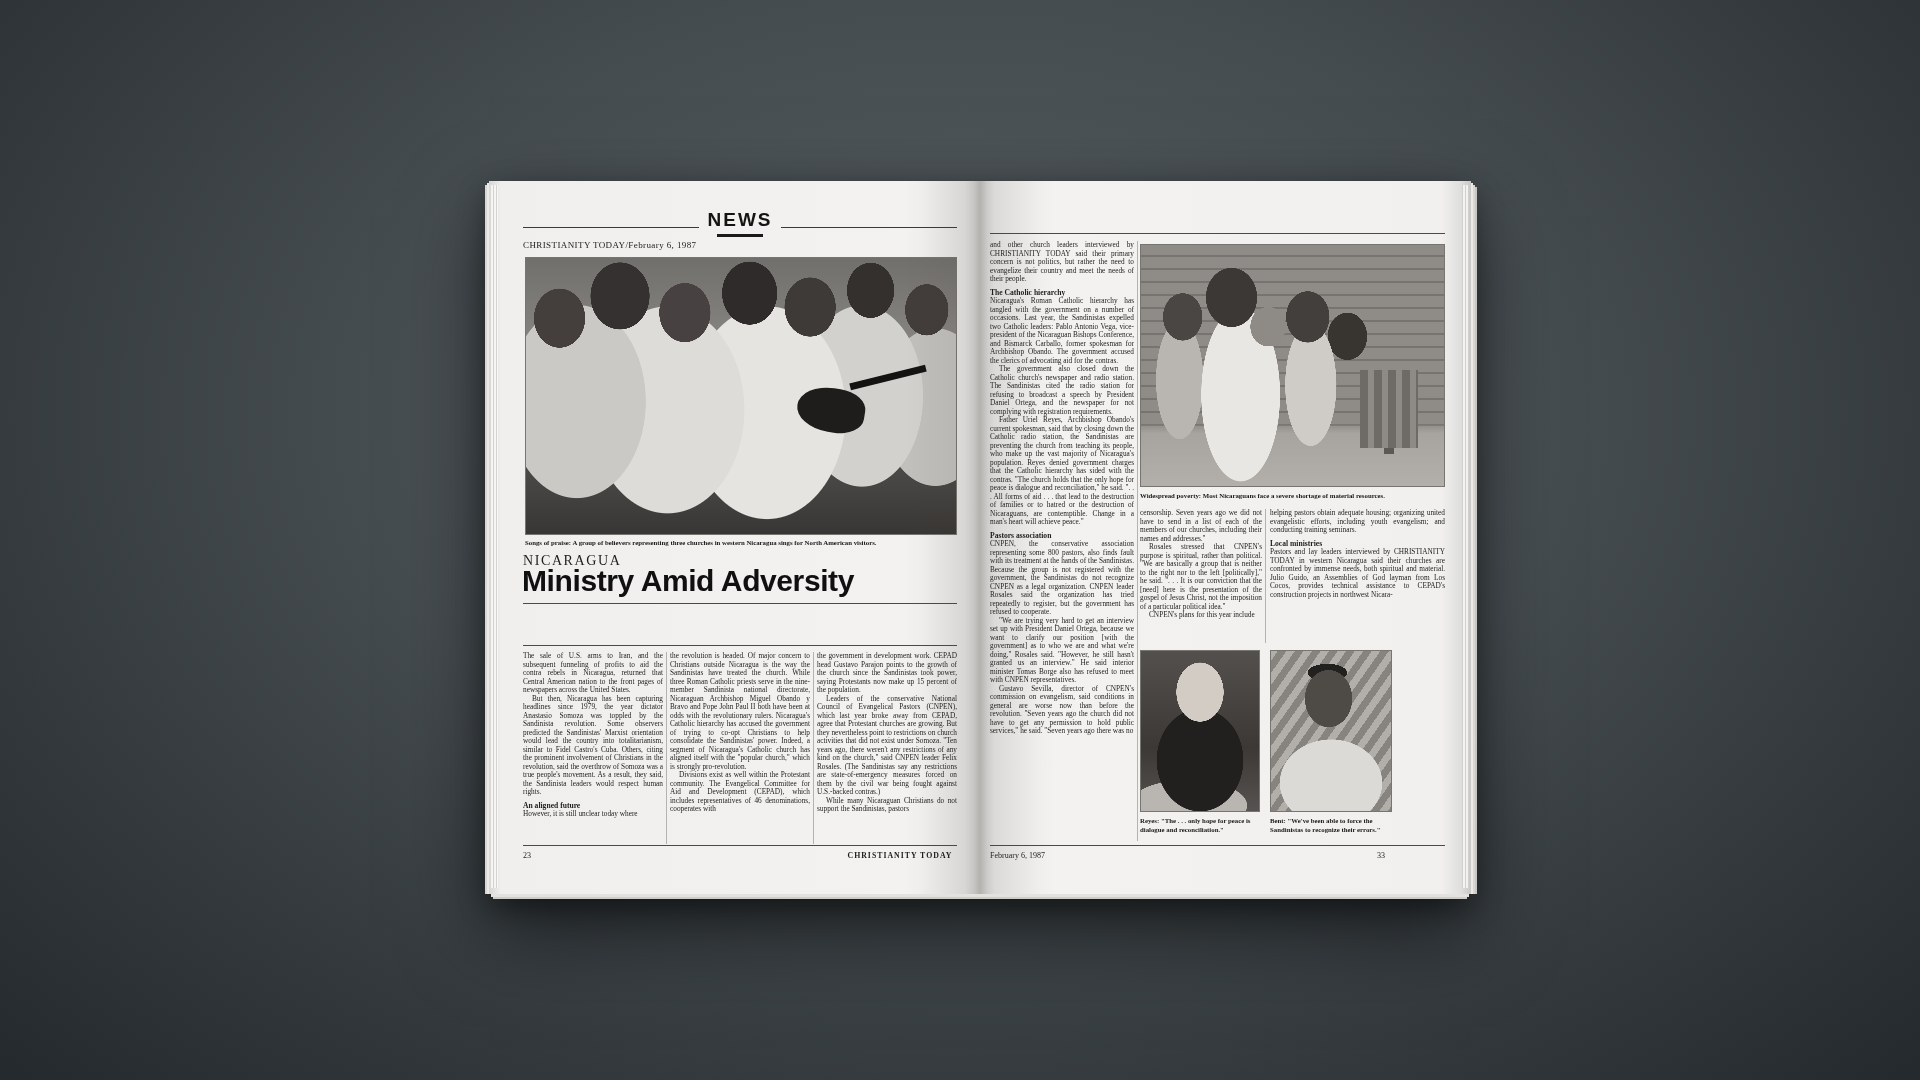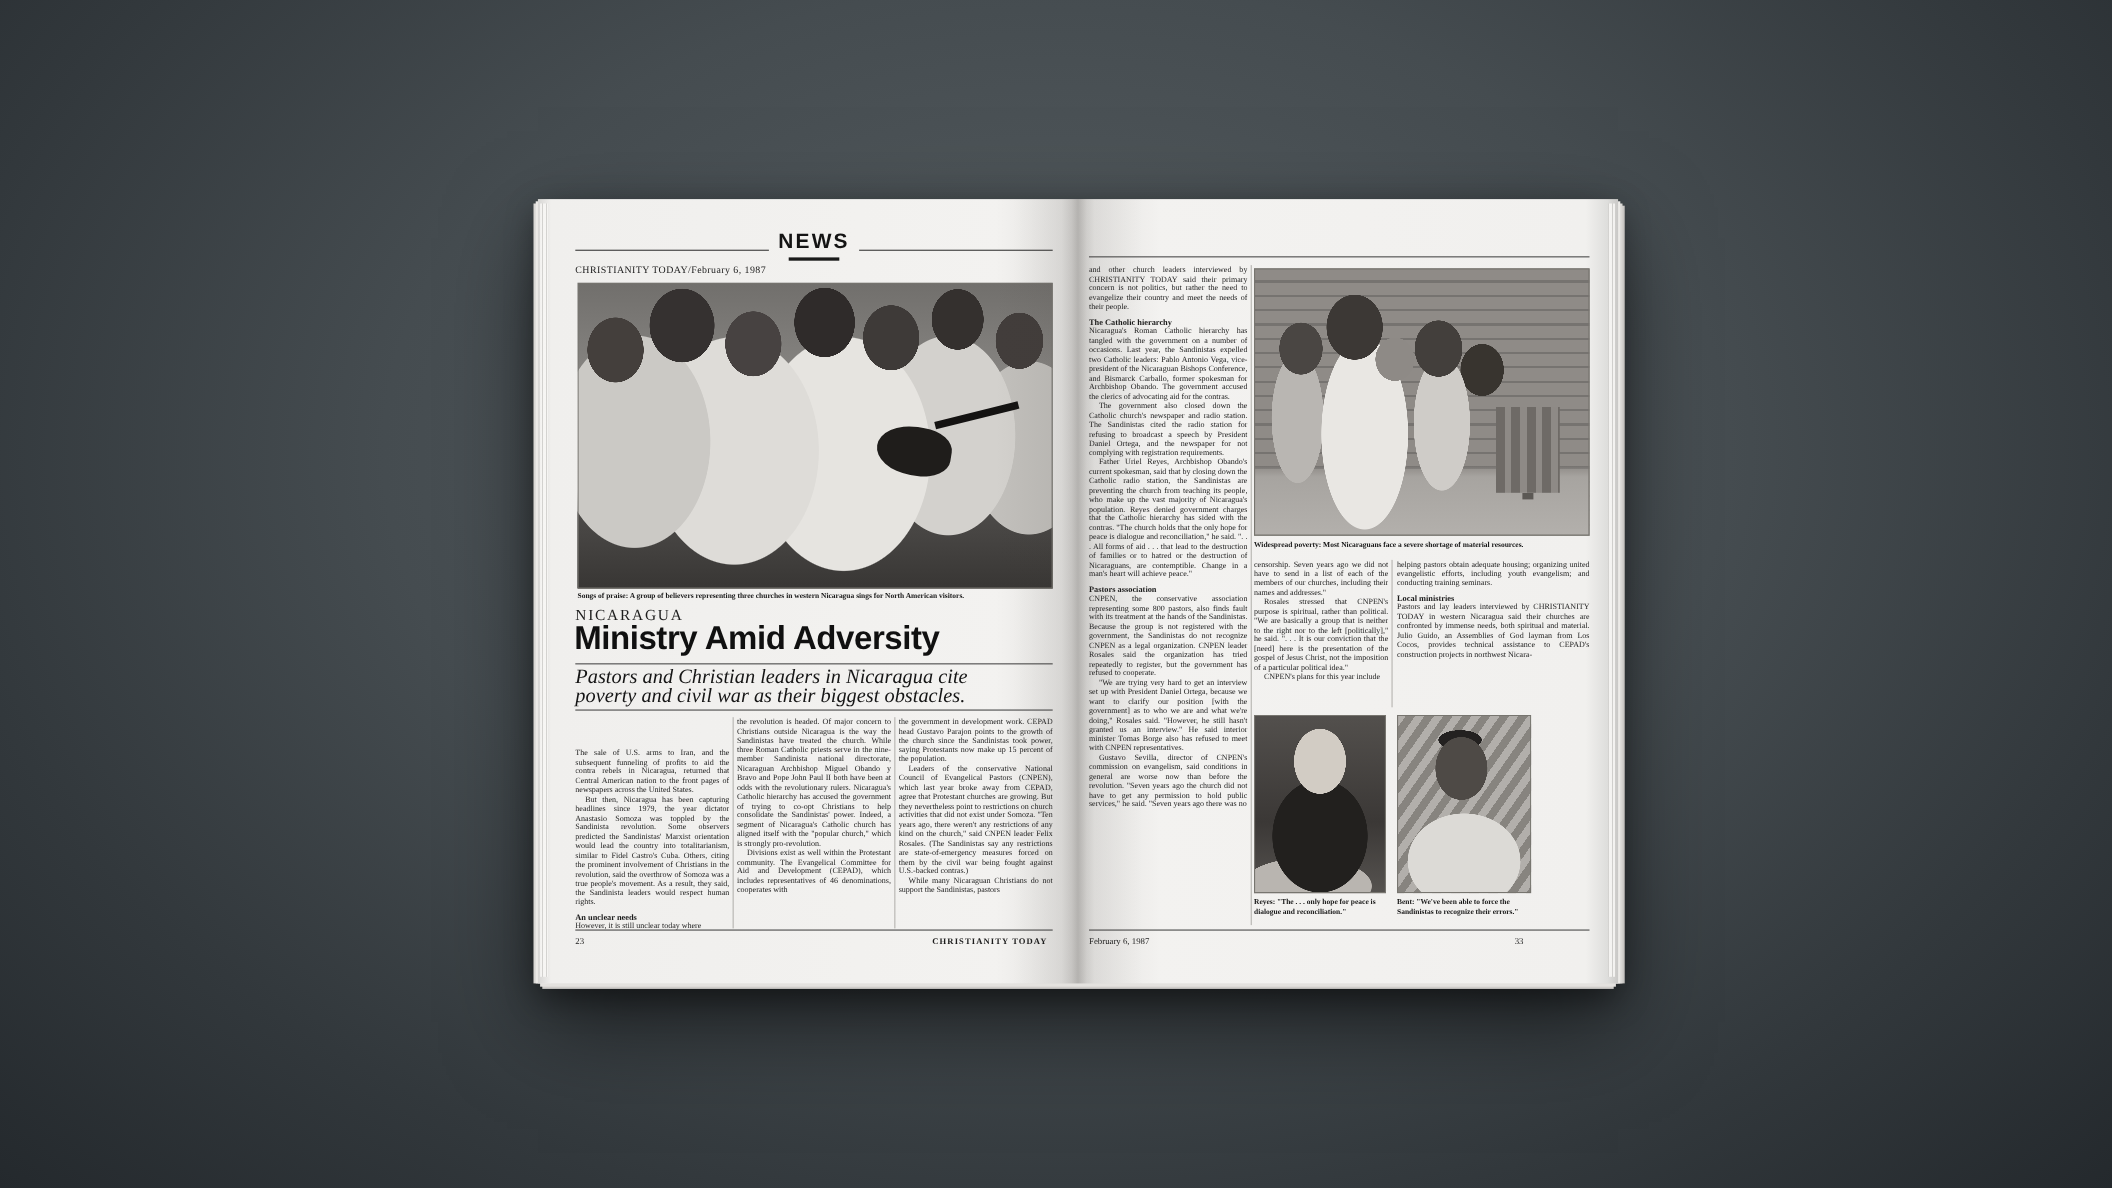--- a/index.html
+++ b/index.html
@@ -56,21 +56,21 @@
     font-weight:700;font-size:30px;letter-spacing:-0.4px;color:#101010;}
   .rule{background:#4a4a4a;height:1px;}
   .headline-rule{left:34px;top:422px;width:434px;}
   .deck{left:34px;top:427px;width:434px;font-style:italic;font-size:18.5px;line-height:16.5px;color:#151515;}
   .deck-rule{left:34px;top:464px;width:434px;}
   
   .bodycol{font-size:7.3px;line-height:8.5px;text-align:justify;color:#1c1c1c;overflow:hidden;}
   .para{text-indent:9px;}
   .para.noindent{text-indent:0;}
   .subhead{font-weight:700;font-size:7.6px;margin-top:5px;}
-  .lcol1{left:34px;top:471px;width:140px;height:192px;margin-top:28px;}
+  .lcol1{left:34px;top:471px;width:140px;height:192px;}
   .lcol2{left:181px;top:471px;width:140px;height:192px;}
   .lcol3{left:328px;top:471px;width:140px;height:192px;}
   .vrule{width:1px;background:#b5b3b0;}
   .lrule1{left:177px;top:471px;height:192px;}
   .lrule2{left:324px;top:471px;height:192px;}
   .lfoot-rule{left:34px;top:664px;width:434px;}
   .folio{font-size:8px;color:#222;}
   .folio-32{left:34px;top:670px;}
   .foot-mag{left:330px;top:670px;width:162px;text-align:center;font-weight:700;font-size:7.8px;letter-spacing:1px;color:#1c1c1c;}
   
@@ -135,30 +135,26 @@
 
   <div class="el photo photo-main">
     <div class="guitar-body"></div>
     <div class="guitar-neck"></div>
   </div>
   <div class="el caption caption-main">Songs of praise: A group of believers representing three churches in western Nicaragua sings for North American visitors.</div>
 
   <div class="el kicker">NICARAGUA</div>
   <div class="el headline">Ministry Amid Adversity</div>
   <div class="el rule headline-rule"></div>
-  <div class="el deck">
-    <div>Pastors and Christian leaders in Nicaragua cite</div>
-    <div>poverty and civil war as their biggest obstacles.</div>
-  </div>
   <div class="el rule deck-rule"></div>
 
   <div class="el bodycol lcol1">
       <div class="para noindent">The sale of U.S. arms to Iran, and the subsequent funneling of profits to aid the contra rebels in Nicaragua, returned that Central American nation to the front pages of newspapers across the United States.</div>
       <div class="para">But then, Nicaragua has been capturing headlines since 1979, the year dictator Anastasio Somoza was toppled by the Sandinista revolution. Some observers predicted the Sandinistas' Marxist orientation would lead the country into totalitarianism, similar to Fidel Castro's Cuba. Others, citing the prominent involvement of Christians in the revolution, said the overthrow of Somoza was a true people's movement. As a result, they said, the Sandinista leaders would respect human rights.</div>
-      <div class="subhead">An unclear needs</div>
+      <div class="subhead">An aligned future</div>
       <div class="para noindent">However, it is still unclear today where</div>
     </div>
   <div class="el vrule lrule1"></div>
   <div class="el bodycol lcol2">
       <div class="para noindent">the revolution is headed. Of major concern to Christians outside Nicaragua is the way the Sandinistas have treated the church. While three Roman Catholic priests serve in the nine-member Sandinista national directorate, Nicaraguan Archbishop Miguel Obando y Bravo and Pope John Paul II both have been at odds with the revolutionary rulers. Nicaragua's Catholic hierarchy has accused the government of trying to co-opt Christians to help consolidate the Sandinistas' power. Indeed, a segment of Nicaragua's Catholic church has aligned itself with the "popular church," which is strongly pro-revolution.</div>
       <div class="para">Divisions exist as well within the Protestant community. The Evangelical Committee for Aid and Development (CEPAD), which includes representatives of 46 denominations, cooperates with</div>
     </div>
   <div class="el vrule lrule2"></div>
   <div class="el bodycol lcol3">
       <div class="para noindent">the government in development work. CEPAD head Gustavo Parajon points to the growth of the church since the Sandinistas took power, saying Protestants now make up 15 percent of the population.</div>

